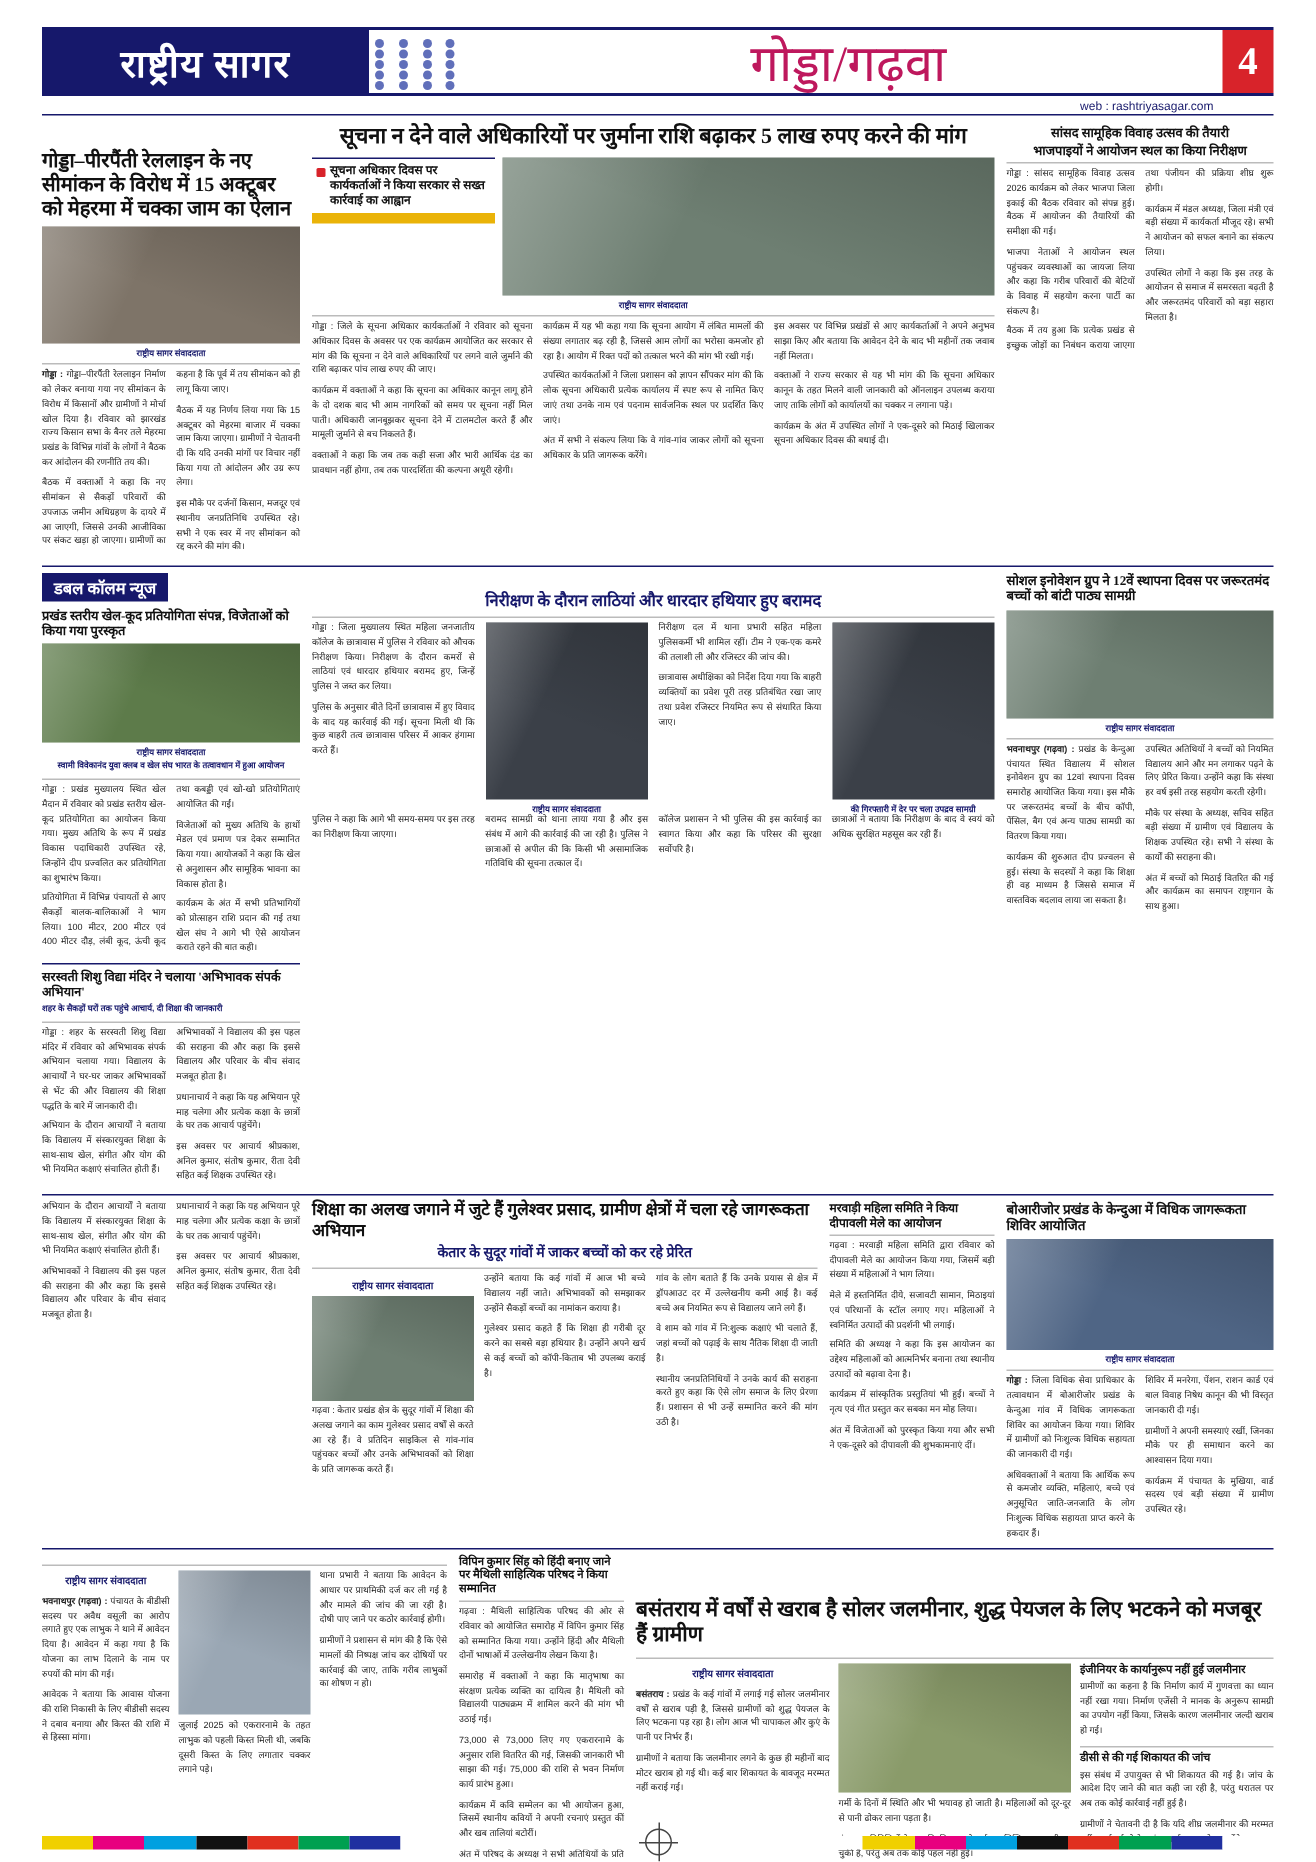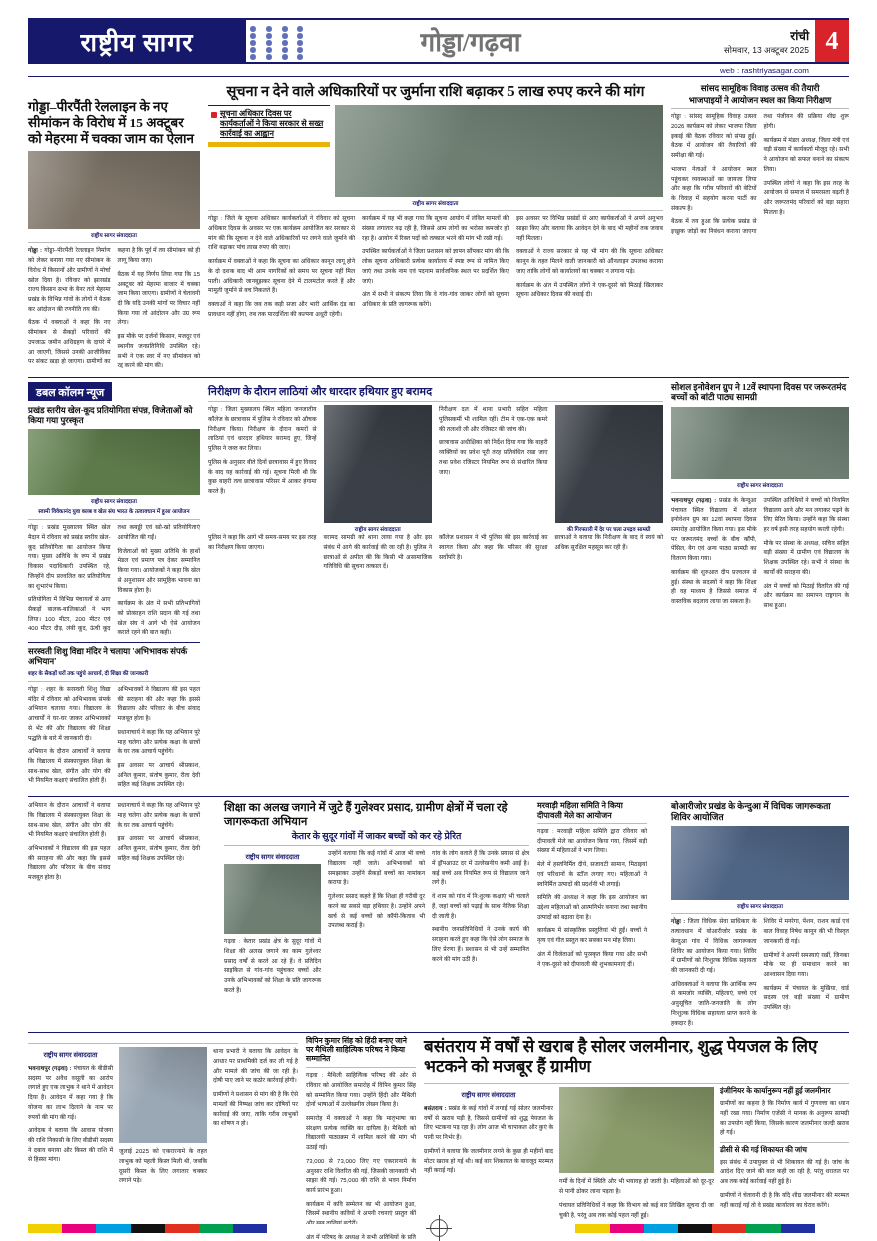--- a/index.html
+++ b/index.html
@@ -48,21 +48,21 @@
     padding: 6px 4px;
   }
   .dots i {
     display:block; background:#2b3fa3; border-radius:50%;
     width:6px; height:6px; opacity:.75;
   }
   .centre-title {
     flex: 1;
     display:flex; align-items:center; justify-content:center;
     font-family: "Liberation Serif", serif;
-    font-size: 26px; font-weight: bold; color:#737373;
+    font-size: 34px; font-weight: normal; color:#be185d;
   }
   .right-info {
     width: 190px;
     display:flex; flex-direction:column; justify-content:center;
     align-items:flex-end;
     padding-right: 6px;
     font-size: 9px;
   }
   .right-info .city { font-size: 12px; font-weight:bold; }
   .right-info .date { font-size: 8.5px; color:#222; }
@@ -131,26 +131,25 @@
   .top { display:flex; gap:8px; margin-top:6px; }
   .top-left { width: 172px; margin-top: 16px; }
   .top-mid { flex:1; }
   .top-right { width: 178px; }
 
   .hl-left { font-size: 13.4px; }
   .hl-mid  { font-size: 14.6px; text-align:center; }
   .hl-right{ font-size: 8.6px; text-align:center; }
 
   .kicker {
-    background:#fff; border-top:1px solid #16186b; border-bottom:5px solid #eab308;
+    background:#fff; border-top:1px solid #16186b; border-bottom:7px solid #eab308;
     padding:3px 4px 3px 12px;
     font-family:"Liberation Serif", serif; font-weight:bold;
     font-size: 8px; line-height:1.25; color:#111;
     position:relative;
-    text-decoration:underline;
   }
   .kicker::before{
     content:""; position:absolute; left:3px; top:6px;
     width:6px; height:6px; background:#d8232a; border-radius:1px;
   }
 
   .two-col { column-count: 2; column-gap: 7px; }
 
   .cap { font-size:5.6px; color:#16186b; text-align:center; font-weight:bold; margin-top:2px; }
 
@@ -203,24 +202,20 @@
         <i></i>
         <i></i>
         <i></i>
         <i></i>
         <i></i>
         <i></i>
         <i></i>
         <i></i>
     </div>
     <div class="centre-title">गोड्डा/गढ़वा</div>
-    <div class="right-info">
-      <div class="city">रांची</div>
-      <div class="date">सोमवार, 13 अक्टूबर 2025</div>
-    </div>
     <div class="pagenum">4</div>
   </div>
   <div class="webbar">
     <span>web : rashtriyasagar.com</span>
   </div>
 
   <div class="top">
 
     <div class="top-left">
       <div class="hl hl-left">गोड्डा–पीरपैंती रेललाइन के नए सीमांकन के विरोध में 15 अक्टूबर को मेहरमा में चक्का जाम का ऐलान</div>
@@ -307,21 +302,21 @@
       <div class="body-col two-col">
         <p>गोड्डा : शहर के सरस्वती शिशु विद्या मंदिर में रविवार को अभिभावक संपर्क अभियान चलाया गया। विद्यालय के आचार्यों ने घर-घर जाकर अभिभावकों से भेंट की और विद्यालय की शिक्षा पद्धति के बारे में जानकारी दी।</p>
         <p>अभियान के दौरान आचार्यों ने बताया कि विद्यालय में संस्कारयुक्त शिक्षा के साथ-साथ खेल, संगीत और योग की भी नियमित कक्षाएं संचालित होती हैं।</p>
         <p>अभिभावकों ने विद्यालय की इस पहल की सराहना की और कहा कि इससे विद्यालय और परिवार के बीच संवाद मजबूत होता है।</p>
         <p>प्रधानाचार्य ने कहा कि यह अभियान पूरे माह चलेगा और प्रत्येक कक्षा के छात्रों के घर तक आचार्य पहुंचेंगे।</p>
         <p>इस अवसर पर आचार्य श्रीप्रकाश, अनिल कुमार, संतोष कुमार, रीता देवी सहित कई शिक्षक उपस्थित रहे।</p>
       </div>
     </div>
 
     <div style="flex:1;">
-      <div class="sub-hl" style="font-size:11px;margin-top:3px;">निरीक्षण के दौरान लाठियां और धारदार हथियार हुए बरामद</div>
+      <div class="sub-hl" style="font-size:11px;text-align:center;margin-top:13px;">निरीक्षण के दौरान लाठियां और धारदार हथियार हुए बरामद</div>
       <div class="thin-rule"></div>
       <div style="display:flex;gap:7px;">
         <div style="flex:1;" class="body-col">
           <p>गोड्डा : जिला मुख्यालय स्थित महिला जनजातीय कॉलेज के छात्रावास में पुलिस ने रविवार को औचक निरीक्षण किया। निरीक्षण के दौरान कमरों से लाठियां एवं धारदार हथियार बरामद हुए, जिन्हें पुलिस ने जब्त कर लिया।</p>
           <p>पुलिस के अनुसार बीते दिनों छात्रावास में हुए विवाद के बाद यह कार्रवाई की गई। सूचना मिली थी कि कुछ बाहरी तत्व छात्रावास परिसर में आकर हंगामा करते हैं।</p>
         </div>
         <div style="flex:1;">
           <div class="photo ph-dark" style="height:118px;"></div>
           <div class="cap">राष्ट्रीय सागर संवाददाता</div>
         </div>
@@ -360,21 +355,21 @@
         <p>कार्यक्रम की शुरुआत दीप प्रज्वलन से हुई। संस्था के सदस्यों ने कहा कि शिक्षा ही वह माध्यम है जिससे समाज में वास्तविक बदलाव लाया जा सकता है।</p>
         <p>उपस्थित अतिथियों ने बच्चों को नियमित विद्यालय आने और मन लगाकर पढ़ने के लिए प्रेरित किया। उन्होंने कहा कि संस्था हर वर्ष इसी तरह सहयोग करती रहेगी।</p>
         <p>मौके पर संस्था के अध्यक्ष, सचिव सहित बड़ी संख्या में ग्रामीण एवं विद्यालय के शिक्षक उपस्थित रहे। सभी ने संस्था के कार्यों की सराहना की।</p>
         <p>अंत में बच्चों को मिठाई वितरित की गई और कार्यक्रम का समापन राष्ट्रगान के साथ हुआ।</p>
       </div>
     </div>
   </div>
 
   <div class="rule"></div>
 
-  <div style="display:flex; gap:24px;">
+  <div style="display:flex; gap:8px;">
 
     <div style="width:172px;">
       <div class="body-col two-col">
         <p>अभियान के दौरान आचार्यों ने बताया कि विद्यालय में संस्कारयुक्त शिक्षा के साथ-साथ खेल, संगीत और योग की भी नियमित कक्षाएं संचालित होती हैं।</p>
         <p>अभिभावकों ने विद्यालय की इस पहल की सराहना की और कहा कि इससे विद्यालय और परिवार के बीच संवाद मजबूत होता है।</p>
         <p>प्रधानाचार्य ने कहा कि यह अभियान पूरे माह चलेगा और प्रत्येक कक्षा के छात्रों के घर तक आचार्य पहुंचेंगे।</p>
         <p>इस अवसर पर आचार्य श्रीप्रकाश, अनिल कुमार, संतोष कुमार, रीता देवी सहित कई शिक्षक उपस्थित रहे।</p>
       </div>
     </div>
 
@@ -463,21 +458,21 @@
       <div class="body-col">
         <p>गढ़वा : मैथिली साहित्यिक परिषद की ओर से रविवार को आयोजित समारोह में विपिन कुमार सिंह को सम्मानित किया गया। उन्होंने हिंदी और मैथिली दोनों भाषाओं में उल्लेखनीय लेखन किया है।</p>
         <p>समारोह में वक्ताओं ने कहा कि मातृभाषा का संरक्षण प्रत्येक व्यक्ति का दायित्व है। मैथिली को विद्यालयी पाठ्यक्रम में शामिल करने की मांग भी उठाई गई।</p>
         <p>73,000 से 73,000 लिए गए एकरारनामे के अनुसार राशि वितरित की गई, जिसकी जानकारी भी साझा की गई। 75,000 की राशि से भवन निर्माण कार्य प्रारंभ हुआ।</p>
         <p>कार्यक्रम में कवि सम्मेलन का भी आयोजन हुआ, जिसमें स्थानीय कवियों ने अपनी रचनाएं प्रस्तुत कीं और खूब तालियां बटोरीं।</p>
         <p>अंत में परिषद के अध्यक्ष ने सभी अतिथियों के प्रति आभार व्यक्त किया और आगे भी ऐसे आयोजन जारी रखने की बात कही।</p>
       </div>
     </div>
 
     <div style="flex:1;">
-      <div class="hl" style="font-size:17px;">बसंतराय में वर्षों से खराब है सोलर जलमीनार, शुद्ध पेयजल के लिए भटकने को मजबूर हैं ग्रामीण</div>
+      <div class="hl" style="font-size:14px;margin-top:29px;">बसंतराय में वर्षों से खराब है सोलर जलमीनार, शुद्ध पेयजल के लिए भटकने को मजबूर हैं ग्रामीण</div>
       <div class="thin-rule" style="margin-top:6px;"></div>
       <div style="display:flex;gap:6px;margin-top:3px;">
         <div style="flex:1;" class="body-col">
           <div class="byline">राष्ट्रीय सागर संवाददाता</div>
           <p><span class="lead-in">बसंतराय :</span> <span>प्रखंड के कई गांवों में लगाई गई सोलर जलमीनार वर्षों से खराब पड़ी है, जिससे ग्रामीणों को शुद्ध पेयजल के लिए भटकना पड़ रहा है। लोग आज भी चापाकल और कुएं के पानी पर निर्भर हैं।</span></p>
           <p>ग्रामीणों ने बताया कि जलमीनार लगने के कुछ ही महीनों बाद मोटर खराब हो गई थी। कई बार शिकायत के बावजूद मरम्मत नहीं कराई गई।</p>
         </div>
         <div style="flex:1.2;">
           <div class="photo ph-field" style="height:86px;"></div>
           <div class="body-col" style="margin-top:4px;">

